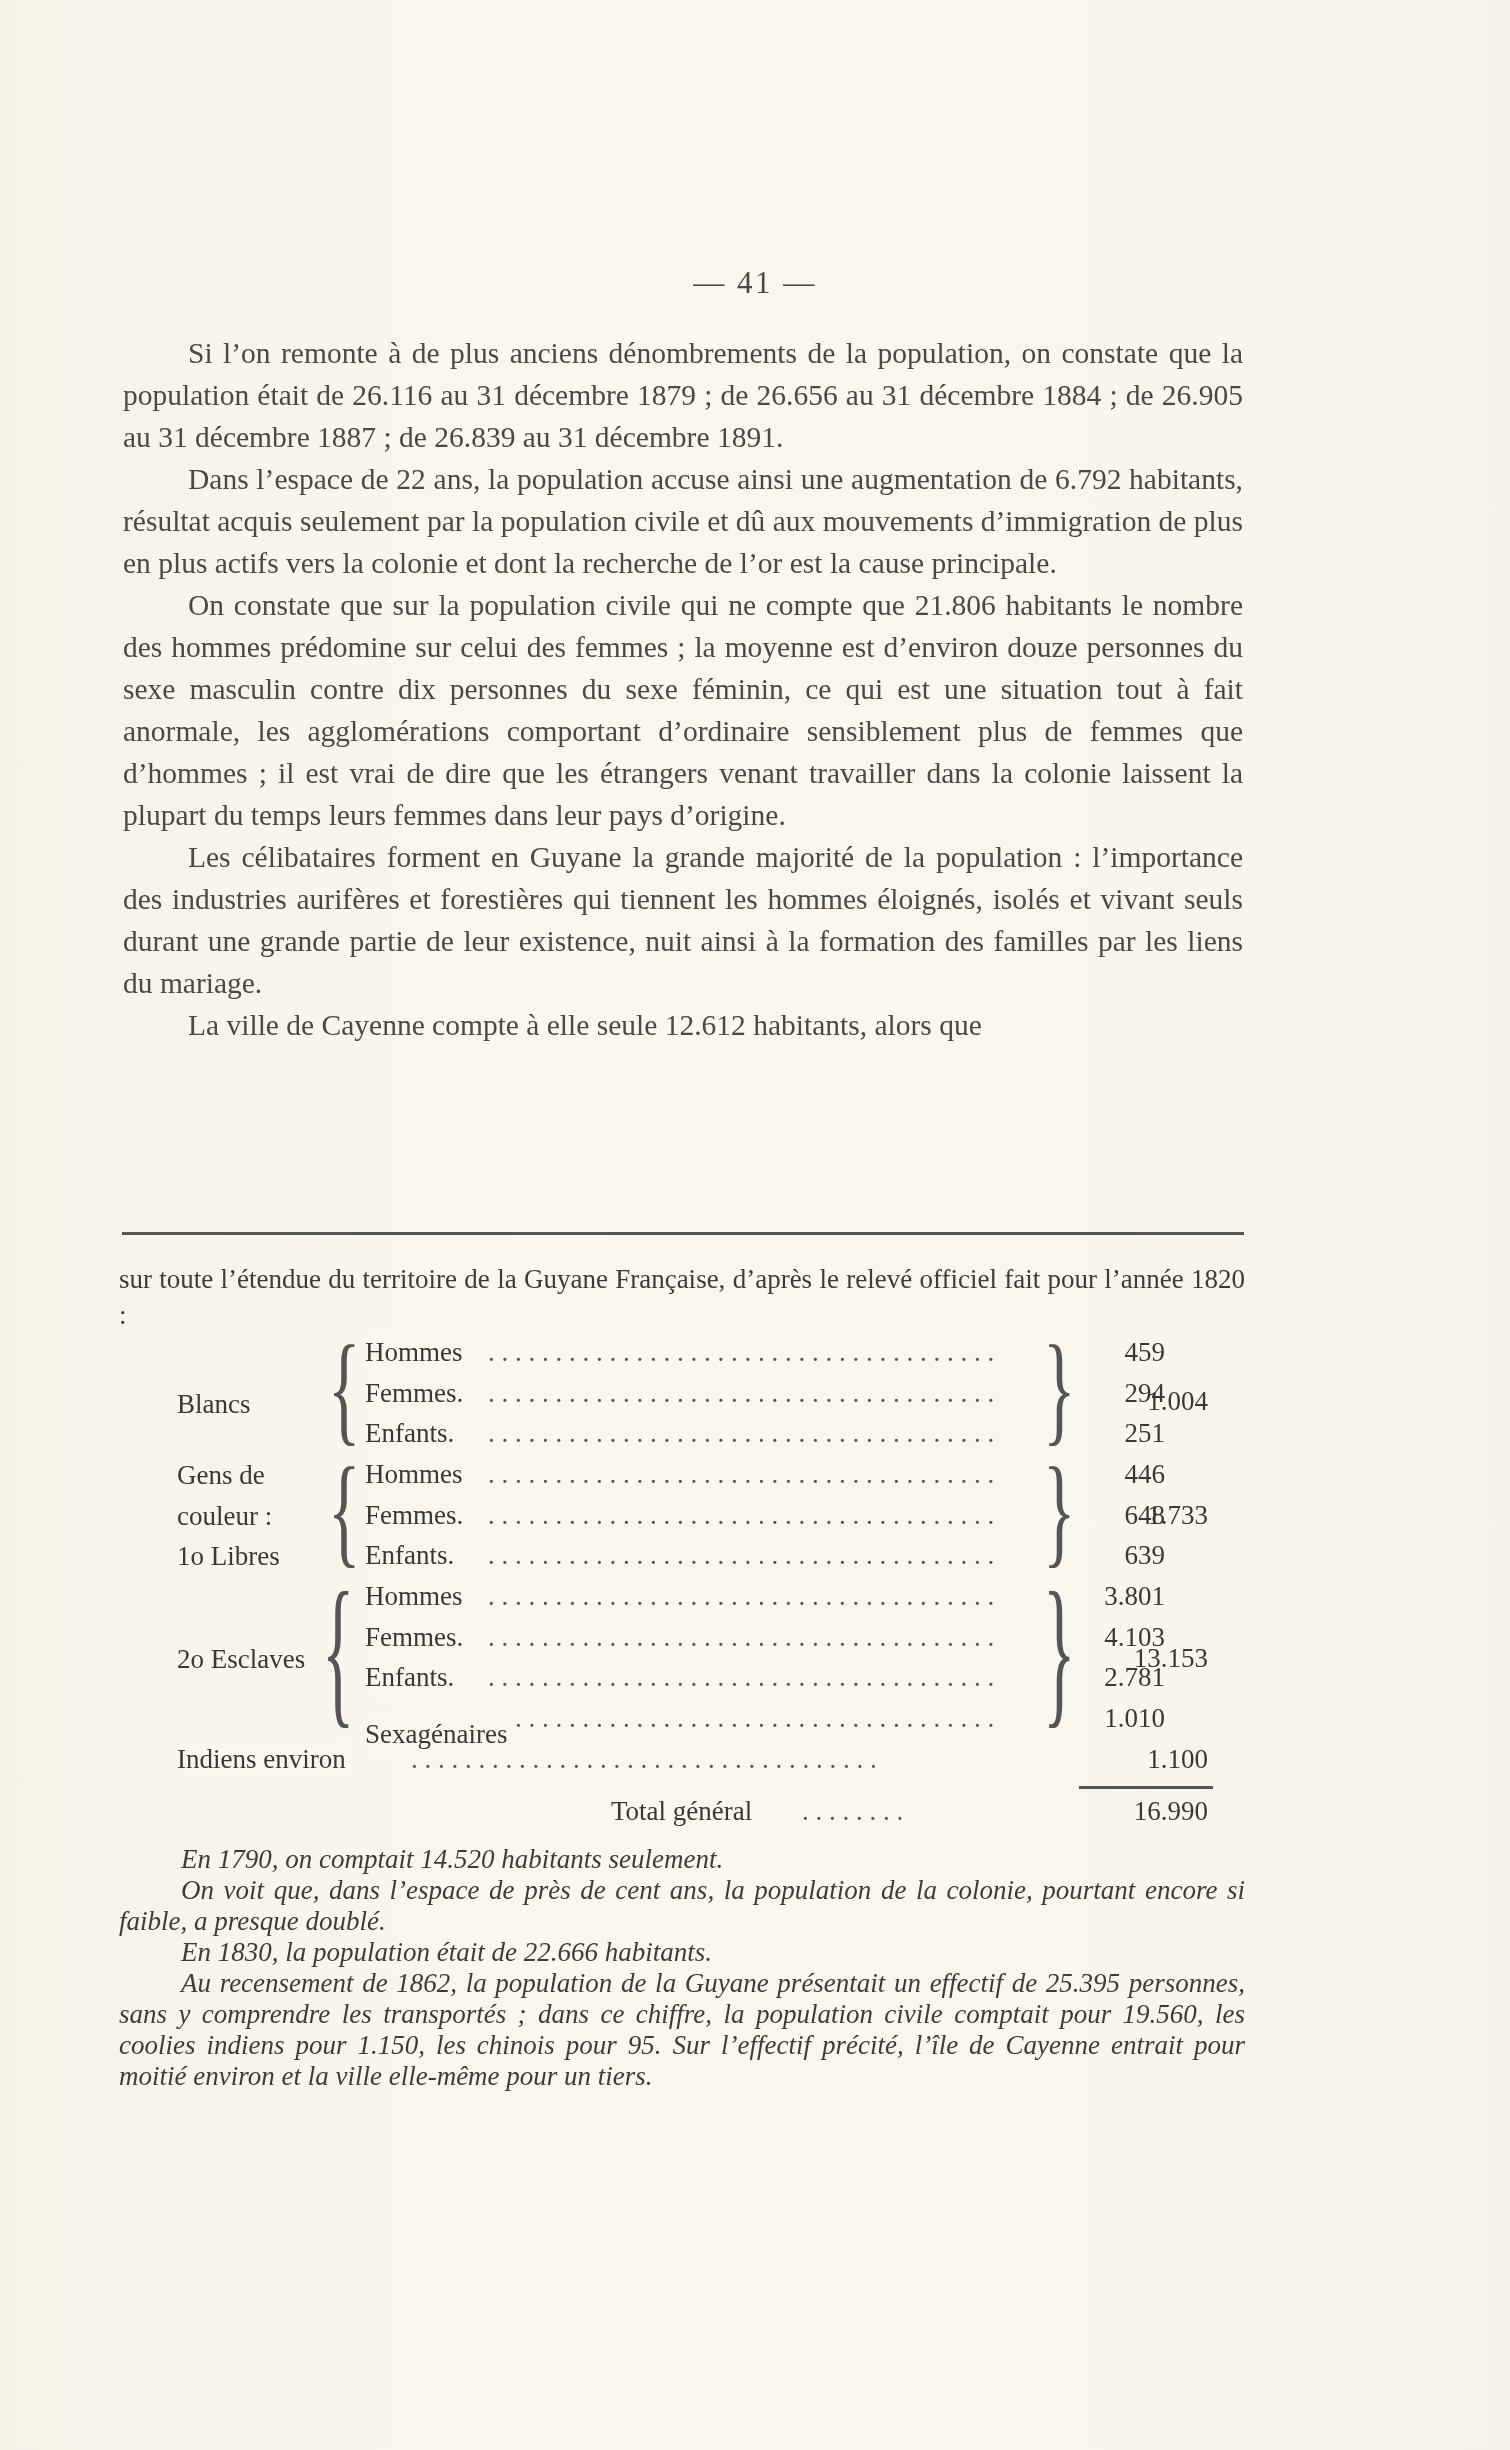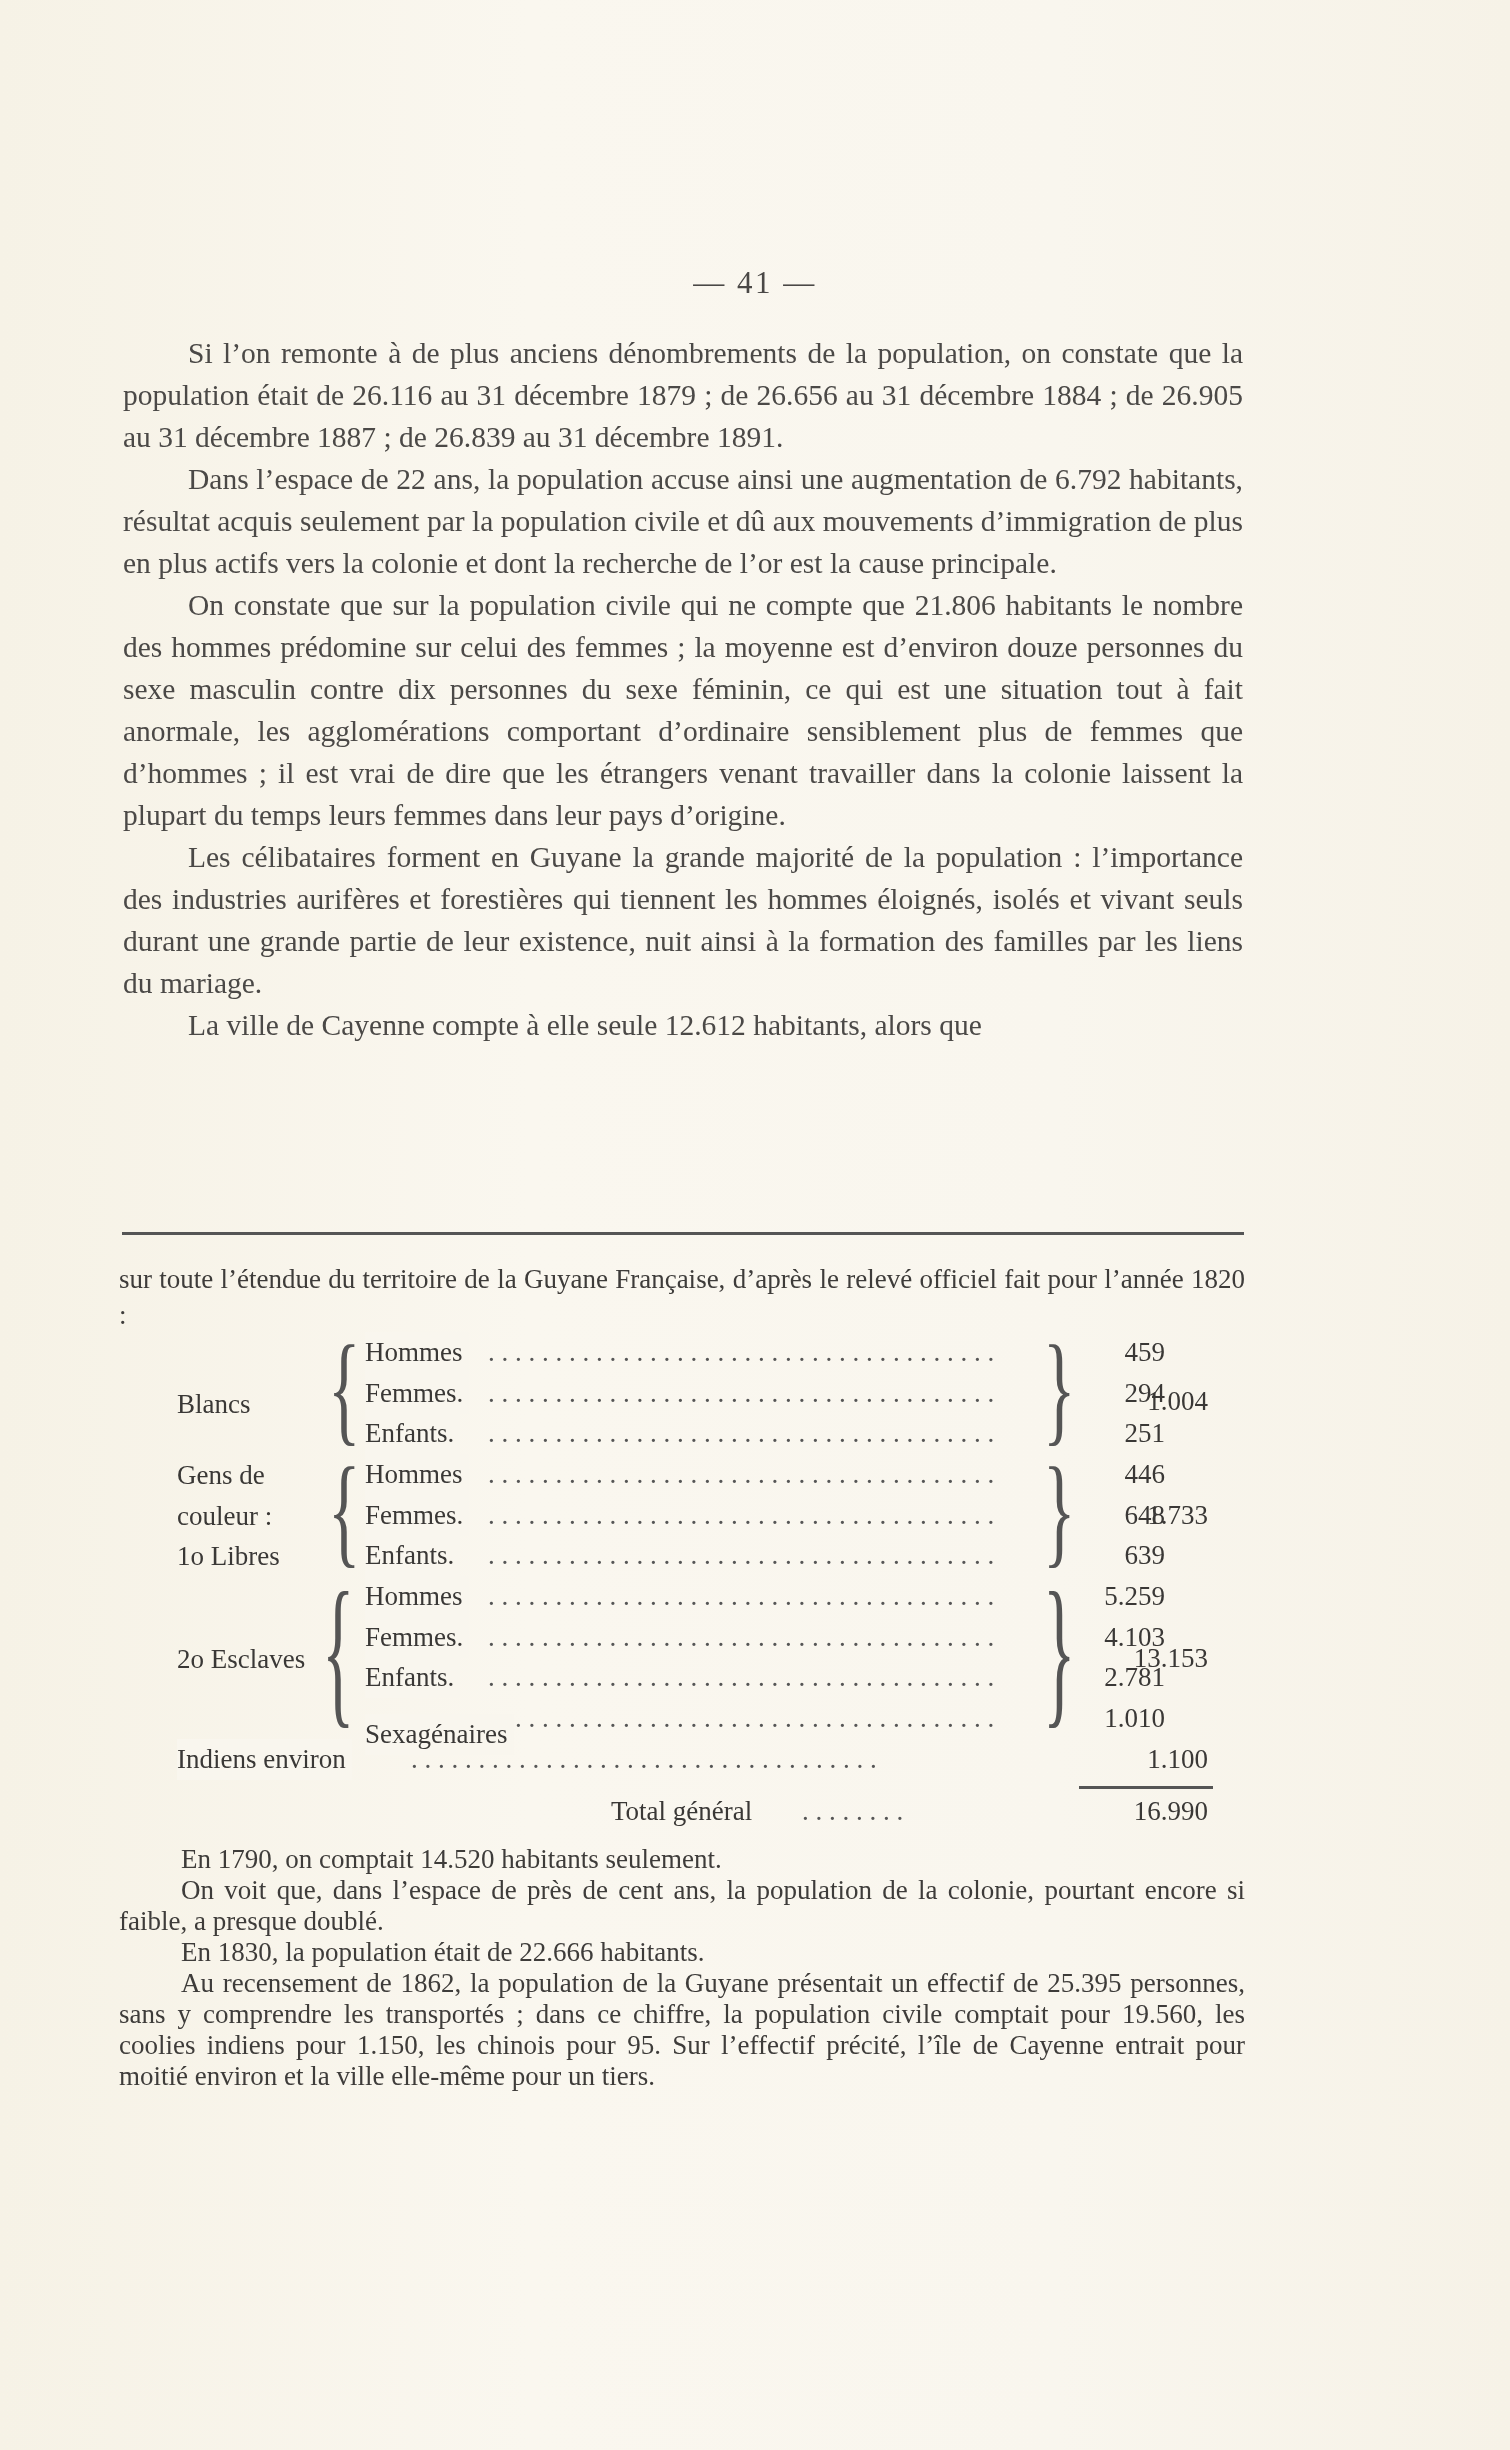--- a/index.html
+++ b/index.html
@@ -127,20 +127,21 @@
     background: #555;
   }
   .footer-lines {
     position: absolute;
     left: 119px;
     top: 1844px;
     width: 1126px;
     font-size: 27px;
     line-height: 31px;
     color: #3e3c3a;
+    font-style: italic;
   }
   .footer-lines p { margin: 0; text-align: justify; }
   .footer-lines .indent { text-indent: 62px; }
 </style>
 </head>
 <body>
 
 <div class="page">
 
   <div class="page-number">— 41 —</div>
@@ -206,21 +207,21 @@
       <div class="brace" style="left:924px; top:-4.9px; transform:scale(0.55,1.0);">}</div>
       <div class="group-total" style="top:41px; line-height:41px;">1.733</div>
     </div>
 
     <div class="group" style="top:244px;">
       <div class="group-label" style="left:58px; top:62px;">2o Esclaves</div>
       <div class="brace" style="left:203px; top:-8.6px; transform:scale(0.55,1.35);">{</div>
       <div class="row" style="top:0px;">
         <span class="row-dots" style="left:123px; width:511px;">. . . . . . . . . . . . . . . . . . . . . . . . . . . . . . . . . . . . . .</span>
         <span class="row-label" style="background:#f9f6ee; padding-right:6.2px;">Hommes</span>
-        <span class="row-value">5.259</span>
+        <span class="row-value">3.801</span>
       </div>
       <div class="row" style="top:41px;">
         <span class="row-dots" style="left:123px; width:511px;">. . . . . . . . . . . . . . . . . . . . . . . . . . . . . . . . . . . . . .</span>
         <span class="row-label" style="background:#f9f6ee; padding-right:6.2px;">Femmes.</span>
         <span class="row-value">4.103</span>
       </div>
       <div class="row" style="top:81px;">
         <span class="row-dots" style="left:123px; width:511px;">. . . . . . . . . . . . . . . . . . . . . . . . . . . . . . . . . . . . . .</span>
         <span class="row-label" style="background:#f9f6ee; padding-right:6.2px;">Enfants.</span>
         <span class="row-value">2.781</span>

